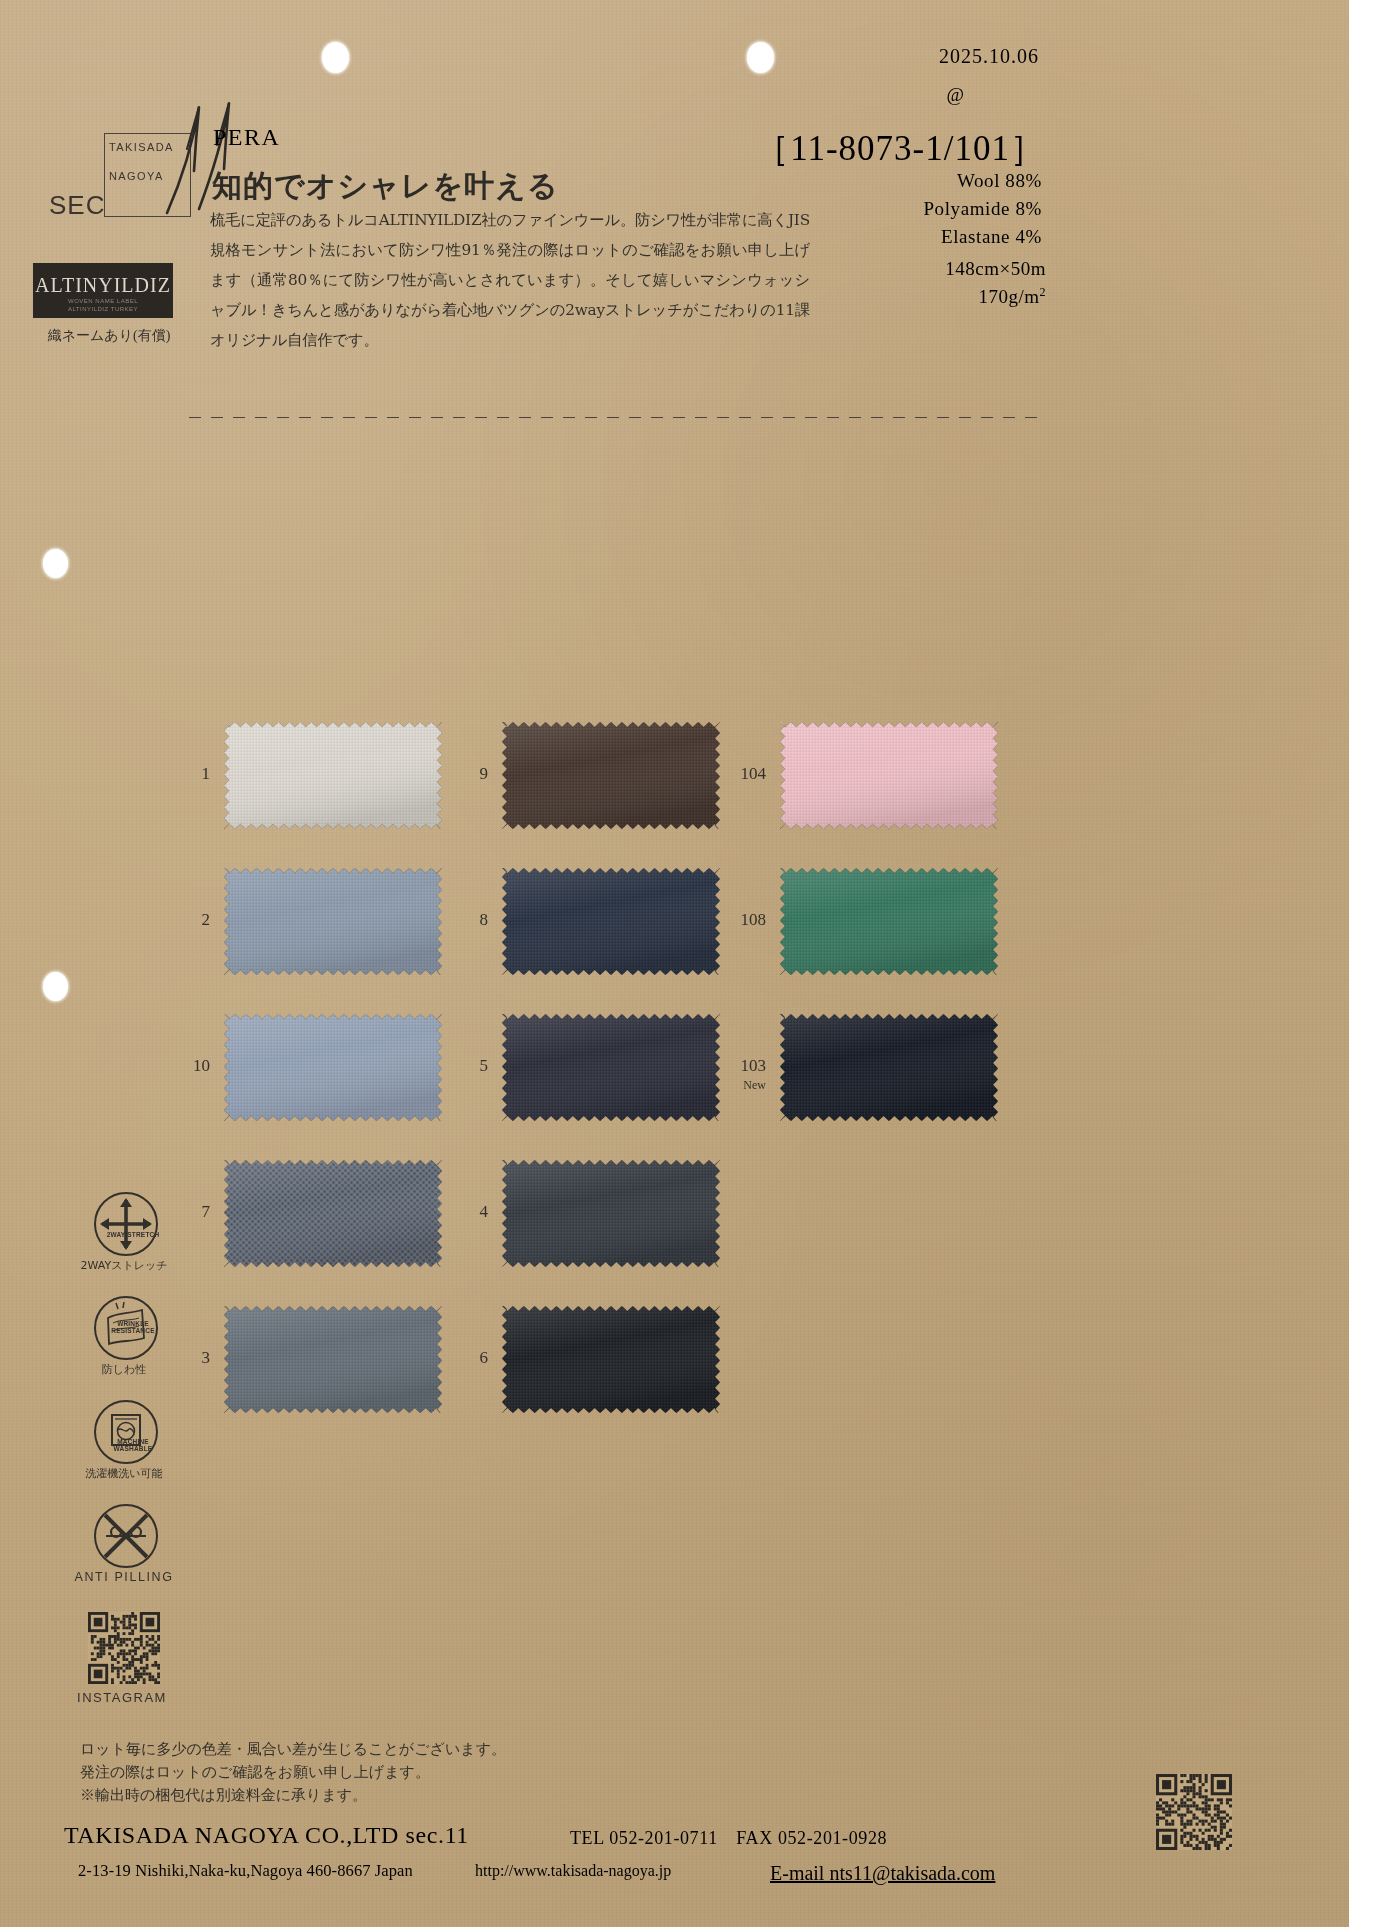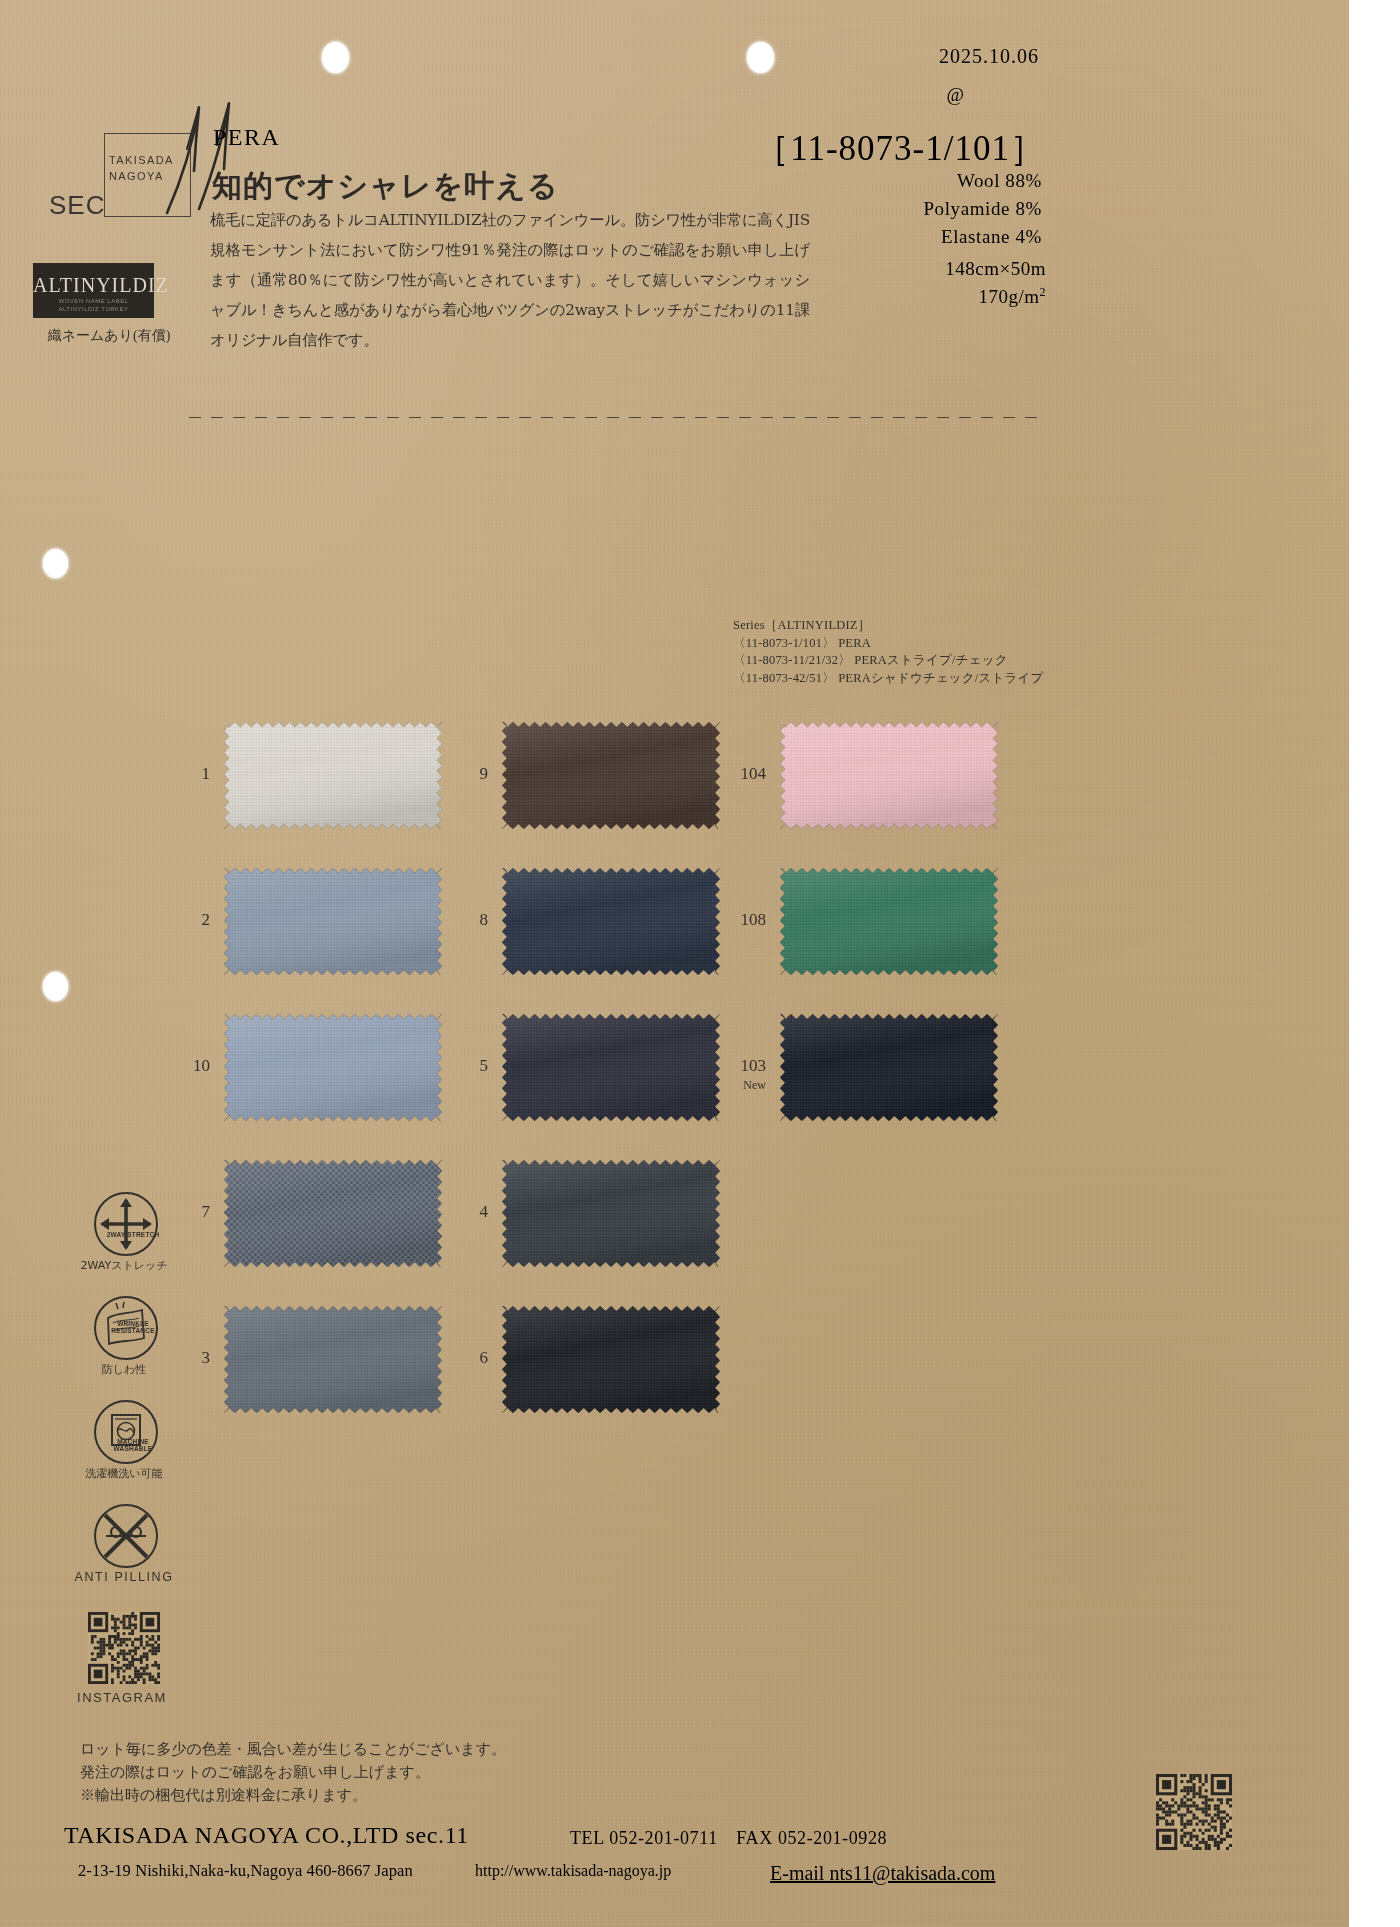--- a/index.html
+++ b/index.html
@@ -37,28 +37,28 @@
   #hole-top-right{left:747px;top:42px;width:27px;height:31px;}
   #hole-mid{left:43px;top:549px;width:25px;height:29px;}
   #hole-low{left:43px;top:972px;width:25px;height:29px;}
 
   
   #seclogo{position:absolute;left:49px;top:133px;width:140px;height:95px;}
   #sec-box{position:absolute;left:55px;top:0px;width:85px;height:82px;
            border:1px solid #4a443c;}
   #sec-text{position:absolute;left:0px;top:57px;font-size:26px;letter-spacing:1px;
             font-family:"Liberation Sans",sans-serif;color:#3a352e;}
-  #takisada-line1{position:absolute;left:60px;top:21px;font-size:11px;letter-spacing:1.4px;
+  #takisada-line1{position:absolute;left:60px;top:8px;font-size:11px;letter-spacing:1.4px;
             font-family:"Liberation Sans",sans-serif;color:#3a352e;}
   #takisada-line2{position:absolute;left:60px;top:37px;font-size:11px;letter-spacing:1.4px;
             font-family:"Liberation Sans",sans-serif;color:#3a352e;}
   #eleven-mark{position:absolute;left:88px;top:-32px;width:110px;height:115px;}
 
   
-  #brandbox{position:absolute;left:33px;top:263px;width:121px;height:55px;background:#2b2823;}
+  #brandbox{position:absolute;left:33px;top:263px;width:140px;height:55px;background:#2b2823;}
   #brandname{position:absolute;left:0;right:0;top:11px;text-align:center;color:#ded7ca;
              font-size:20px;letter-spacing:1px;font-family:"Liberation Serif",serif;}
   #brandsub{position:absolute;left:0;right:0;top:34px;text-align:center;color:#8e8578;
             font-size:6px;letter-spacing:.5px;line-height:8px;font-family:"Liberation Sans",sans-serif;}
   #brandcaption{position:absolute;left:33px;top:327px;width:152px;text-align:center;
             font-size:14px;color:#33302b;}
 
   
   #date{position:absolute;right:310px;top:45px;font-size:20px;letter-spacing:1px;}
   #atmark{position:absolute;right:385px;top:84px;font-size:19px;}
@@ -160,26 +160,20 @@
   <div id="weight">
     <span>170g/</span><span>m</span><sup>2</sup>
   </div>
 
   <div id="pera">PERA</div>
   <div id="headline">知的でオシャレを叶える</div>
   <div id="desc">梳毛に定評のあるトルコALTINYILDIZ社のファインウール。防シワ性が非常に高くJIS規格モンサント法において防シワ性91％発注の際はロットのご確認をお願い申し上げます（通常80％にて防シワ性が高いとされています）。そして嬉しいマシンウォッシャブル！きちんと感がありながら着心地バツグンの2wayストレッチがこだわりの11課オリジナル自信作です。</div>
 
   <div id="dash"></div>
 
-  <div id="series">
-    <div>Series［ALTINYILDIZ］</div>
-    <div>〈11-8073-1/101〉 PERA</div>
-    <div>〈11-8073-11/21/32〉 PERAストライプ/チェック</div>
-    <div>〈11-8073-42/51〉 PERAシャドウチェック/ストライプ</div>
-  </div>
 
   <div id="grid">
       <div class="cell" style="left: 0px; top: 0px; width: 278px; height: 107px;">
         <div class="sw-num" style="left: -46px; top: 41.5px;">1</div>
         <div class="swatch" style="left: 8px; top: 0px;">
           <svg class="zig" width="218" height="107" viewBox="0 0 218 107">
        <defs>
          <pattern id="p_zz1_0_0" width="3" height="3" patternUnits="userSpaceOnUse">
            <rect width="3" height="3" fill="#d8d4cd"></rect>
            <rect x="0" y="0" width="1.5" height="1.5" fill="rgb(232,228,221)" opacity=".55"></rect>

